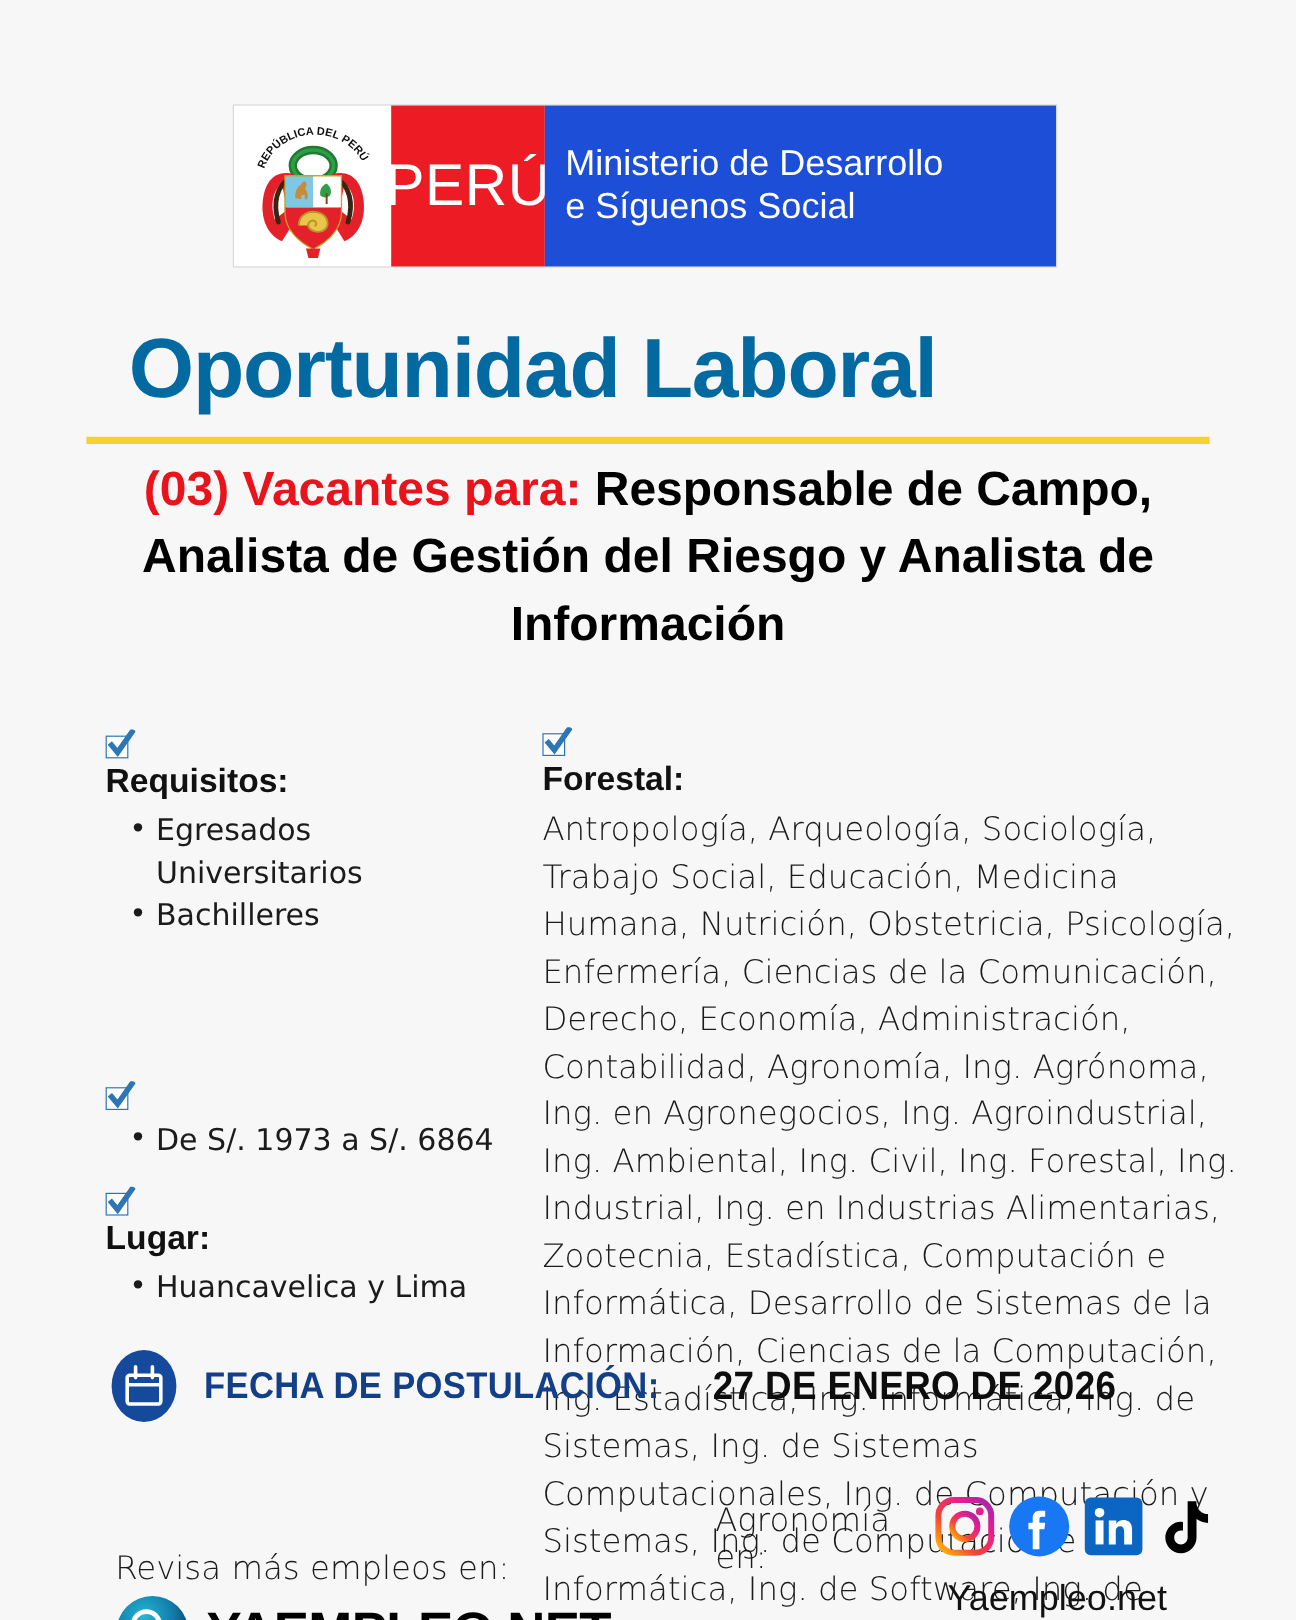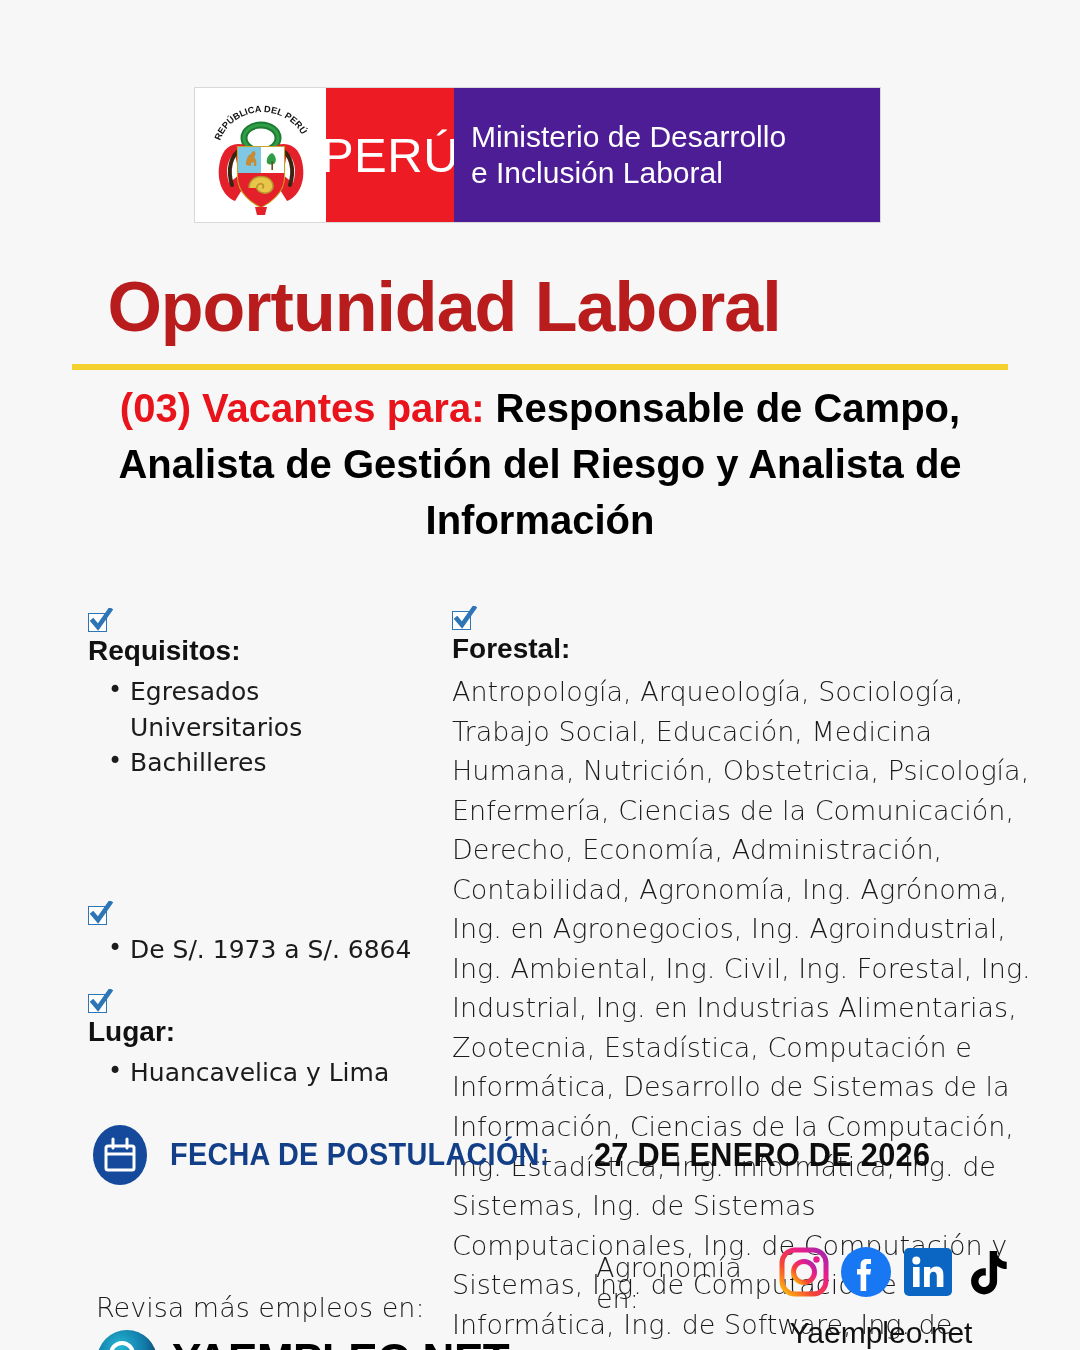--- a/index.html
+++ b/index.html
@@ -42,21 +42,21 @@
   .logo-peru-box .peru-word {
     color: #ffffff;
     font-family: "Liberation Sans", sans-serif;
     font-size: 49px;
     font-weight: 400;
     letter-spacing: 0.5px;
     line-height: 1;
   }
   .logo-ministry-box {
     flex: 1;
-    background: #4c1d95;
+    background: #1d4ed8;
     display: flex;
     flex-direction: column;
     justify-content: center;
     padding-left: 17px;
   }
   .logo-ministry-box .min-line {
     color: #ffffff;
     font-family: "Liberation Sans", sans-serif;
     font-size: 30px;
     line-height: 1.19;
@@ -67,21 +67,21 @@
   
   .main-title {
     position: absolute;
     top: 272px;
     left: 0;
     width: 888px;
     text-align: center;
     font-family: "Liberation Sans", sans-serif;
     font-weight: bold;
     font-size: 70px;
-    color: #b91c1c;
+    color: #0369a1;
     letter-spacing: -1px;
     line-height: 1;
   }
   .divider {
     position: absolute;
     left: 72px;
     top: 364px;
     width: 936px;
     height: 6px;
     background: #F5D130;
@@ -310,21 +310,21 @@
       <path d="M44 95 C44 86 52 82 60 84 C68 86 70 94 66 98 C62 102 54 100 52 96 C51 93 54 90 57 91 C59 92 59 95 57 95" fill="#E8C64A" stroke="#B8922B" stroke-width="1.6"></path>
 
       <path d="M50 114 L62 114 L60 122 L52 122 Z" fill="#E4202A"></path>
     </svg>
   </div>
   <div class="logo-peru-box">
     <span class="peru-word">PERÚ</span>
   </div>
   <div class="logo-ministry-box">
     <span class="min-line">Ministerio de Desarrollo</span>
-    <span class="min-line">e Inclusión Laboral</span>
+    <span class="min-line">e Síguenos Social</span>
   </div>
 </div>
 
 <div class="main-title">Oportunidad Laboral</div>
 <div class="divider"></div>
 
 <div class="subtitle">
   <span class="accent">(03) Vacantes para:</span><span> Responsable de Campo, Analista de Gestión del Riesgo y Analista de Información</span>
 </div>
 

